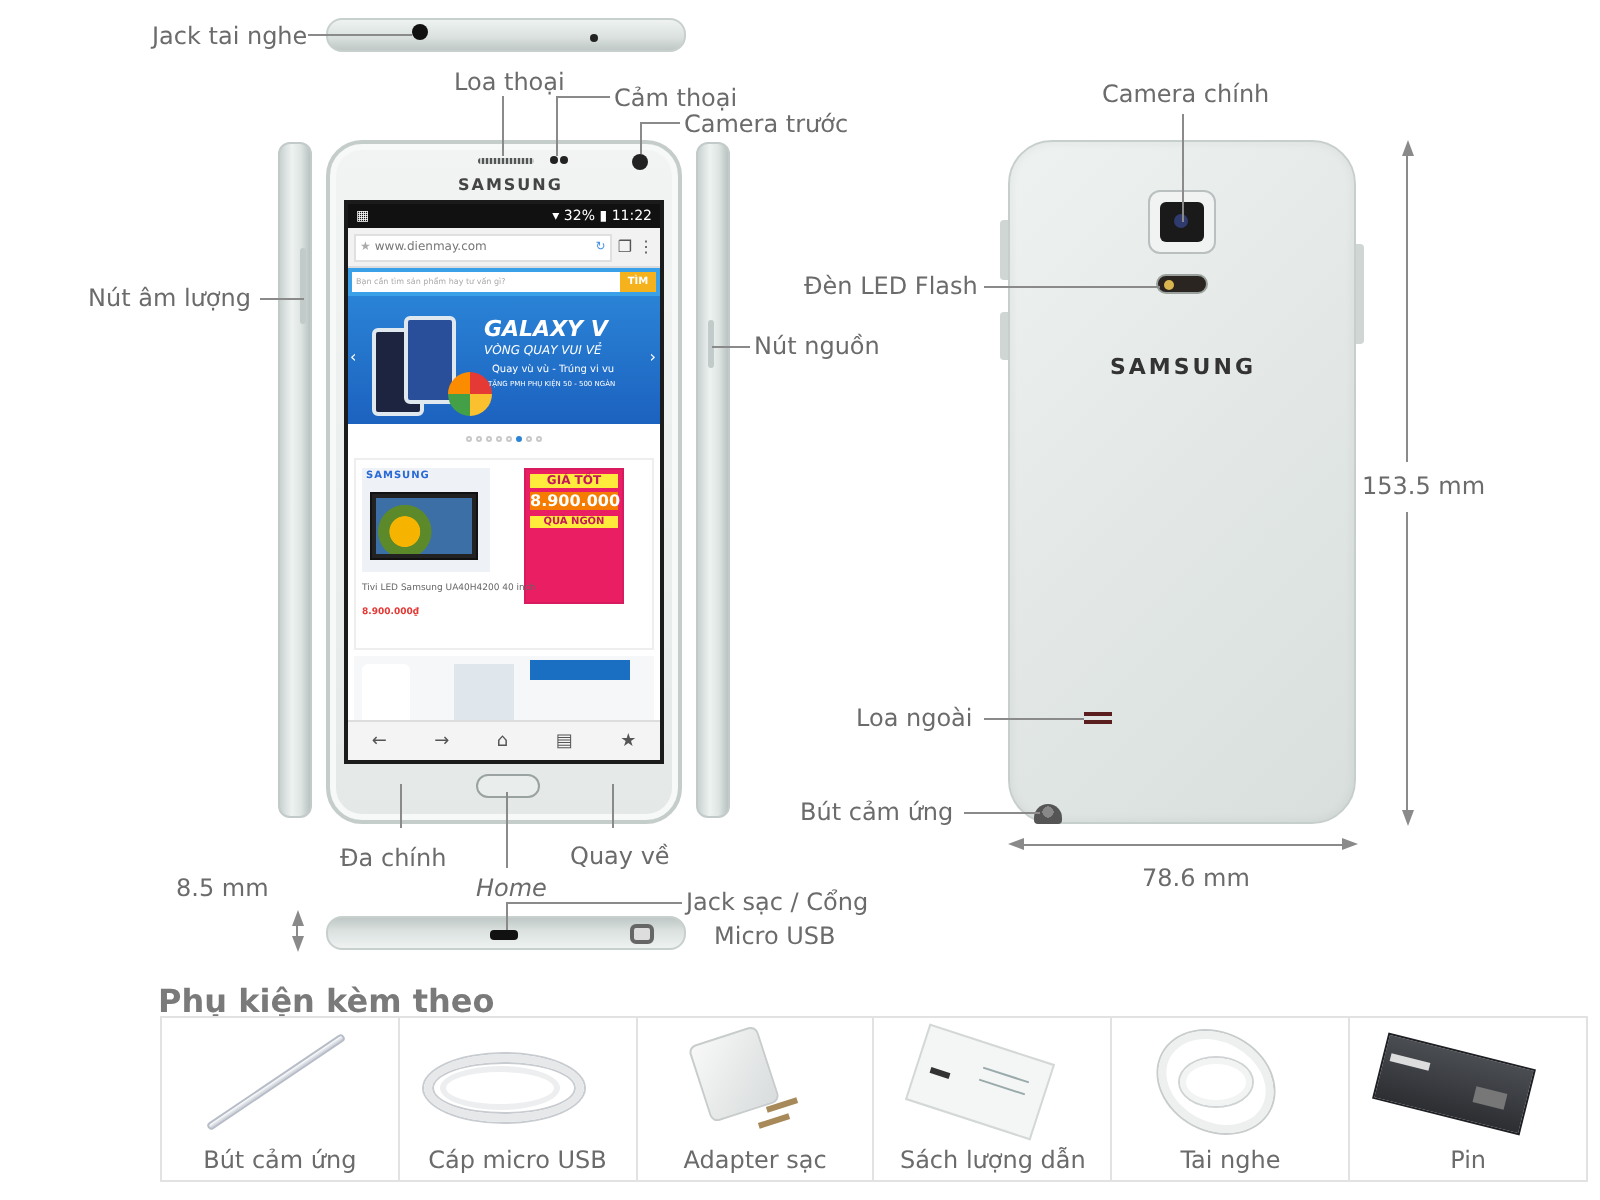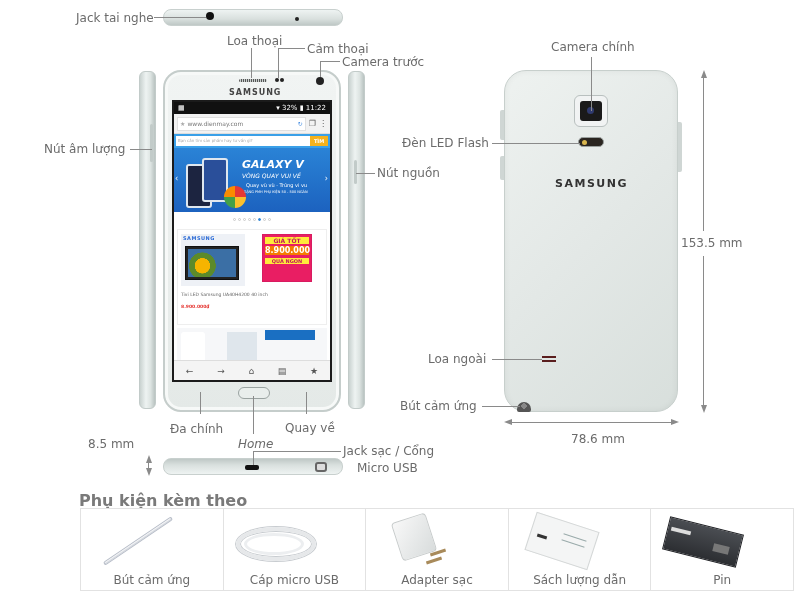--- a/index.html
+++ b/index.html
@@ -31,21 +31,21 @@
   .banner .phone-mini { position: absolute; top: 12px; width: 26px; height: 44px; background: #1c2440; border: 2px solid #dfe7ef; border-radius: 3px; }
   .banner .wheel { position: absolute; left: 50px; top: 38px; width: 22px; height: 22px; border-radius: 50%; background: conic-gradient(#e53935 0 25%, #fbc02d 0 50%, #43a047 0 75%, #fb8c00 0); }
   .dots { height: 14px; display: flex; justify-content: center; align-items: center; gap: 2px; background: #fff; }
   .dots span { width: 3px; height: 3px; border-radius: 50%; border: 1px solid #c9c9c9; }
   .dots span.on { background: #2a83d6; border-color: #2a83d6; }
   .card { margin: 3px 3px 0; background: #fff; border: 1px solid #eee; height: 96px; position: relative; }
   .card .img { position: absolute; left: 3px; top: 4px; width: 64px; height: 52px; background: #eef1f6; }
   .card .sam { position: absolute; left: 2px; top: 1px; font-size: 5px; font-weight: bold; color: #2a6ad6; letter-spacing: 0.5px; }
   .card .tv { position: absolute; left: 4px; top: 12px; width: 54px; height: 34px; background: #222; border: 1px solid #111; }
   .card .tv .sun { position: absolute; inset: 2px; background: radial-gradient(circle at 30% 60%, #f6b400 0 20%, #5c8a2a 21% 35%, #3b6fa5 36%); }
-  .card .promo { position: absolute; left: 84px; top: 4px; width: 50px; height: 48px; background: #e91e63; border: 1px solid #d81b60; }
+  .card .promo { position: absolute; left: 84px; top: 4px; width: 50px; height: 68px; background: #e91e63; border: 1px solid #d81b60; }
   .card .promo .p1 { background: #ffeb3b; color: #c2185b; font-size: 6px; font-weight: bold; text-align: center; margin: 2px; }
   .card .promo .p2 { color: #fff; font-size: 8px; font-weight: bold; text-align: center; background: #f57c00; margin: 0 2px; }
   .card .promo .p3 { background: #ffeb3b; color: #c2185b; font-size: 5px; font-weight: bold; text-align: center; margin: 3px 2px 0; }
   .card .name { position: absolute; left: 3px; top: 62px; font-size: 4.5px; color: #666; }
   .card .price { position: absolute; left: 3px; top: 74px; font-size: 4.5px; color: #e53935; font-weight: bold; }
   .card2 { margin: 3px 3px 0; height: 40px; background: #f6f7f9; position: relative; }
   .navbar { position: absolute; left: 0; right: 0; bottom: 0; height: 20px; background: #f4f4f4; border-top: 1px solid #ddd; display: flex; justify-content: space-around; align-items: center; font-size: 9px; color: #555; }
 
   
   .back { position: absolute; left: 504px; top: 70px; width: 174px; height: 342px; background: linear-gradient(135deg, #eef2f0 0%, #e3e8e6 50%, #d8dfdc 100%); border-radius: 22px; border: 1px solid #c7cfcc; box-shadow: inset 0 0 6px rgba(0,0,0,0.06); }
@@ -258,19 +258,26 @@
     <div class="acc-img">
       <div style="position:absolute; left:14px; top:8px; width:66px; height:40px; background:#f4f5f5; border:1px solid #d4d7d7; transform:rotate(18deg);"></div>
       <div style="position:absolute; left:22px; top:22px; width:10px; height:3px; background:#333; transform:rotate(18deg);"></div>
       <div style="position:absolute; left:48px; top:24px; width:24px; height:1px; background:#9aa; transform:rotate(18deg);"></div>
       <div style="position:absolute; left:46px; top:30px; width:24px; height:1px; background:#9aa; transform:rotate(18deg);"></div>
     </div>
     <div class="acc-label">Sách lượng dẫn</div>
   </div>
   <div class="acc-cell">
     <div class="acc-img">
+      <div style="position:absolute; left:16px; top:4px; width:60px; height:48px; border:4px solid #eef0f0; border-radius:50%; box-shadow:0 0 0 1px #c8cccc; transform:rotate(28deg);"></div>
+      <div style="position:absolute; left:28px; top:16px; width:36px; height:24px; border:3px solid #f2f3f3; border-radius:50%; box-shadow:0 0 0 1px #cfd3d3;"></div>
+    </div>
+    <div class="acc-label">Tai nghe</div>
+  </div>
+  <div class="acc-cell">
+    <div class="acc-img">
       <div style="position:absolute; left:8px; top:12px; width:76px; height:34px; background:linear-gradient(180deg,#4a4d52,#2c2e32); border:1px solid #1f2024; transform:rotate(14deg);"></div>
       <div style="position:absolute; left:14px; top:16px; width:20px; height:4px; background:#ddd; transform:rotate(14deg);"></div>
       <div style="position:absolute; left:56px; top:32px; width:16px; height:8px; background:#777; transform:rotate(14deg);"></div>
     </div>
     <div class="acc-label">Pin</div>
   </div>
 </div>
 
 </body></html>

